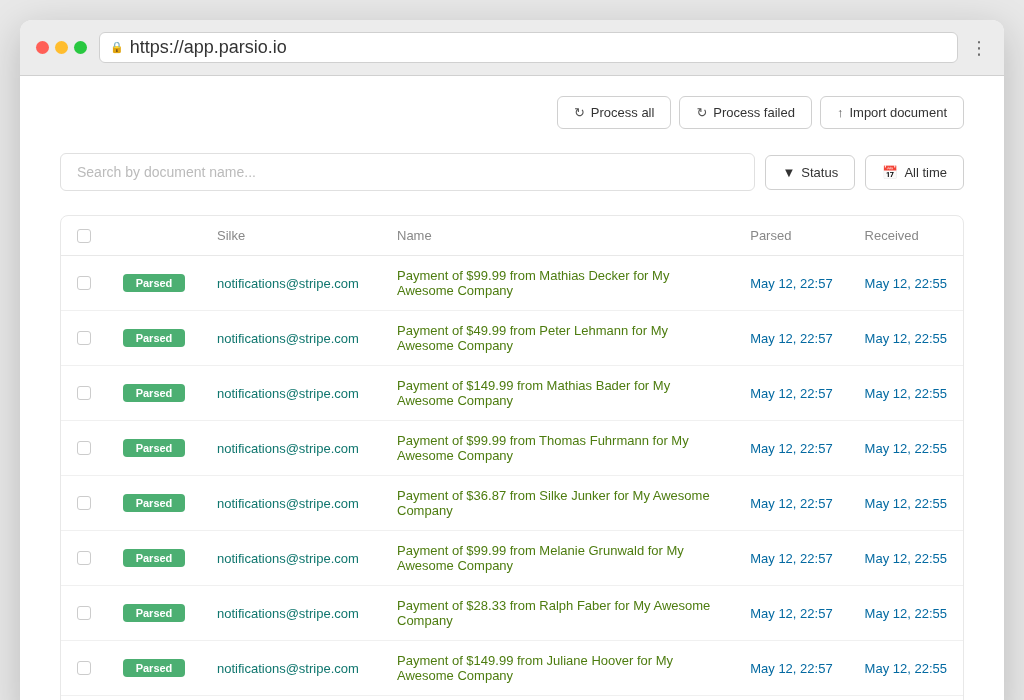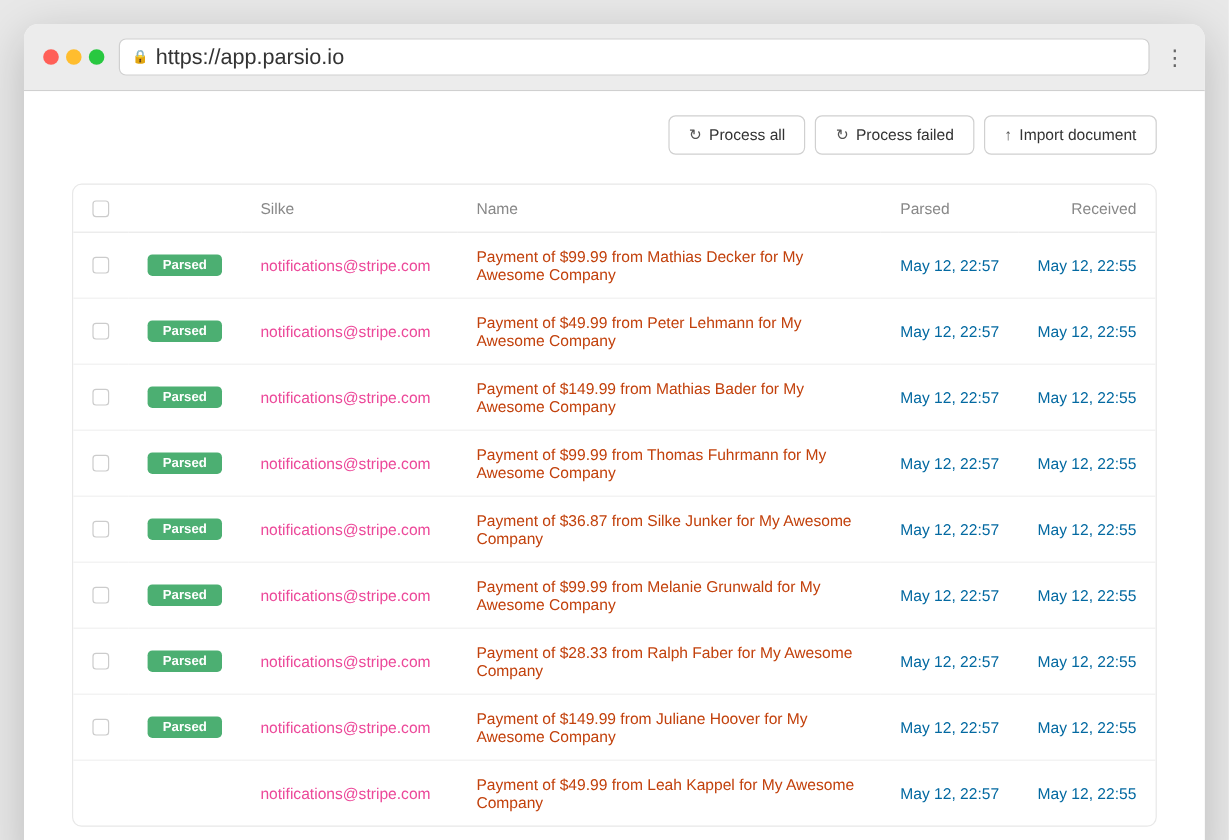--- a/index.html
+++ b/index.html
@@ -172,28 +172,28 @@
       display: inline-block;
       background: #4caf72;
       color: white;
       font-size: 11px;
       font-weight: 600;
       padding: 3px 10px;
       border-radius: 4px;
       text-align: center;
       min-width: 62px;
     }
-    .sender-cell { color: #ec4899; }
-    .name-cell { color: #c2410c; }
+    .sender-cell { color: #0f766e; }
+    .name-cell { color: #4d7c0f; }
     .date-cell { color: #0369a1; white-space: nowrap; }
     .col-status { width: 80px; }
     .col-sender { width: 180px; }
     .col-name { }
     .col-parsed { width: 100px; }
-    .col-received { width: 100px; text-align: right; }
+    .col-received { width: 100px; }
   </style>
 </head>
 <body>
 
 <div class="browser-window">
 
   <div class="browser-titlebar">
     <div class="browser-dots">
       <div class="dot dot-red"></div>
       <div class="dot dot-yellow"></div>
@@ -216,20 +216,31 @@
       <button class="btn">
         <span class="btn-icon">↻</span>
         <span>Process failed</span>
       </button>
       <button class="btn">
         <span class="btn-icon">↑</span>
         <span>Import document</span>
       </button>
     </div>
 
+    <div class="search-filter-row">
+      <input class="search-input" type="text" placeholder="Search by document name..." style="">
+      <button class="filter-btn">
+        <span>▼</span>
+        <span>Status</span>
+      </button>
+      <button class="filter-btn">
+        <span>📅</span>
+        <span>All time</span>
+      </button>
+    </div>
 
     <div class="table-container">
       <table>
         <thead>
           <tr>
             <th class="checkbox-cell">
               <div class="checkbox"></div>
             </th>
             <th class="col-status"></th>
             <th class="col-sender">Silke</th>

